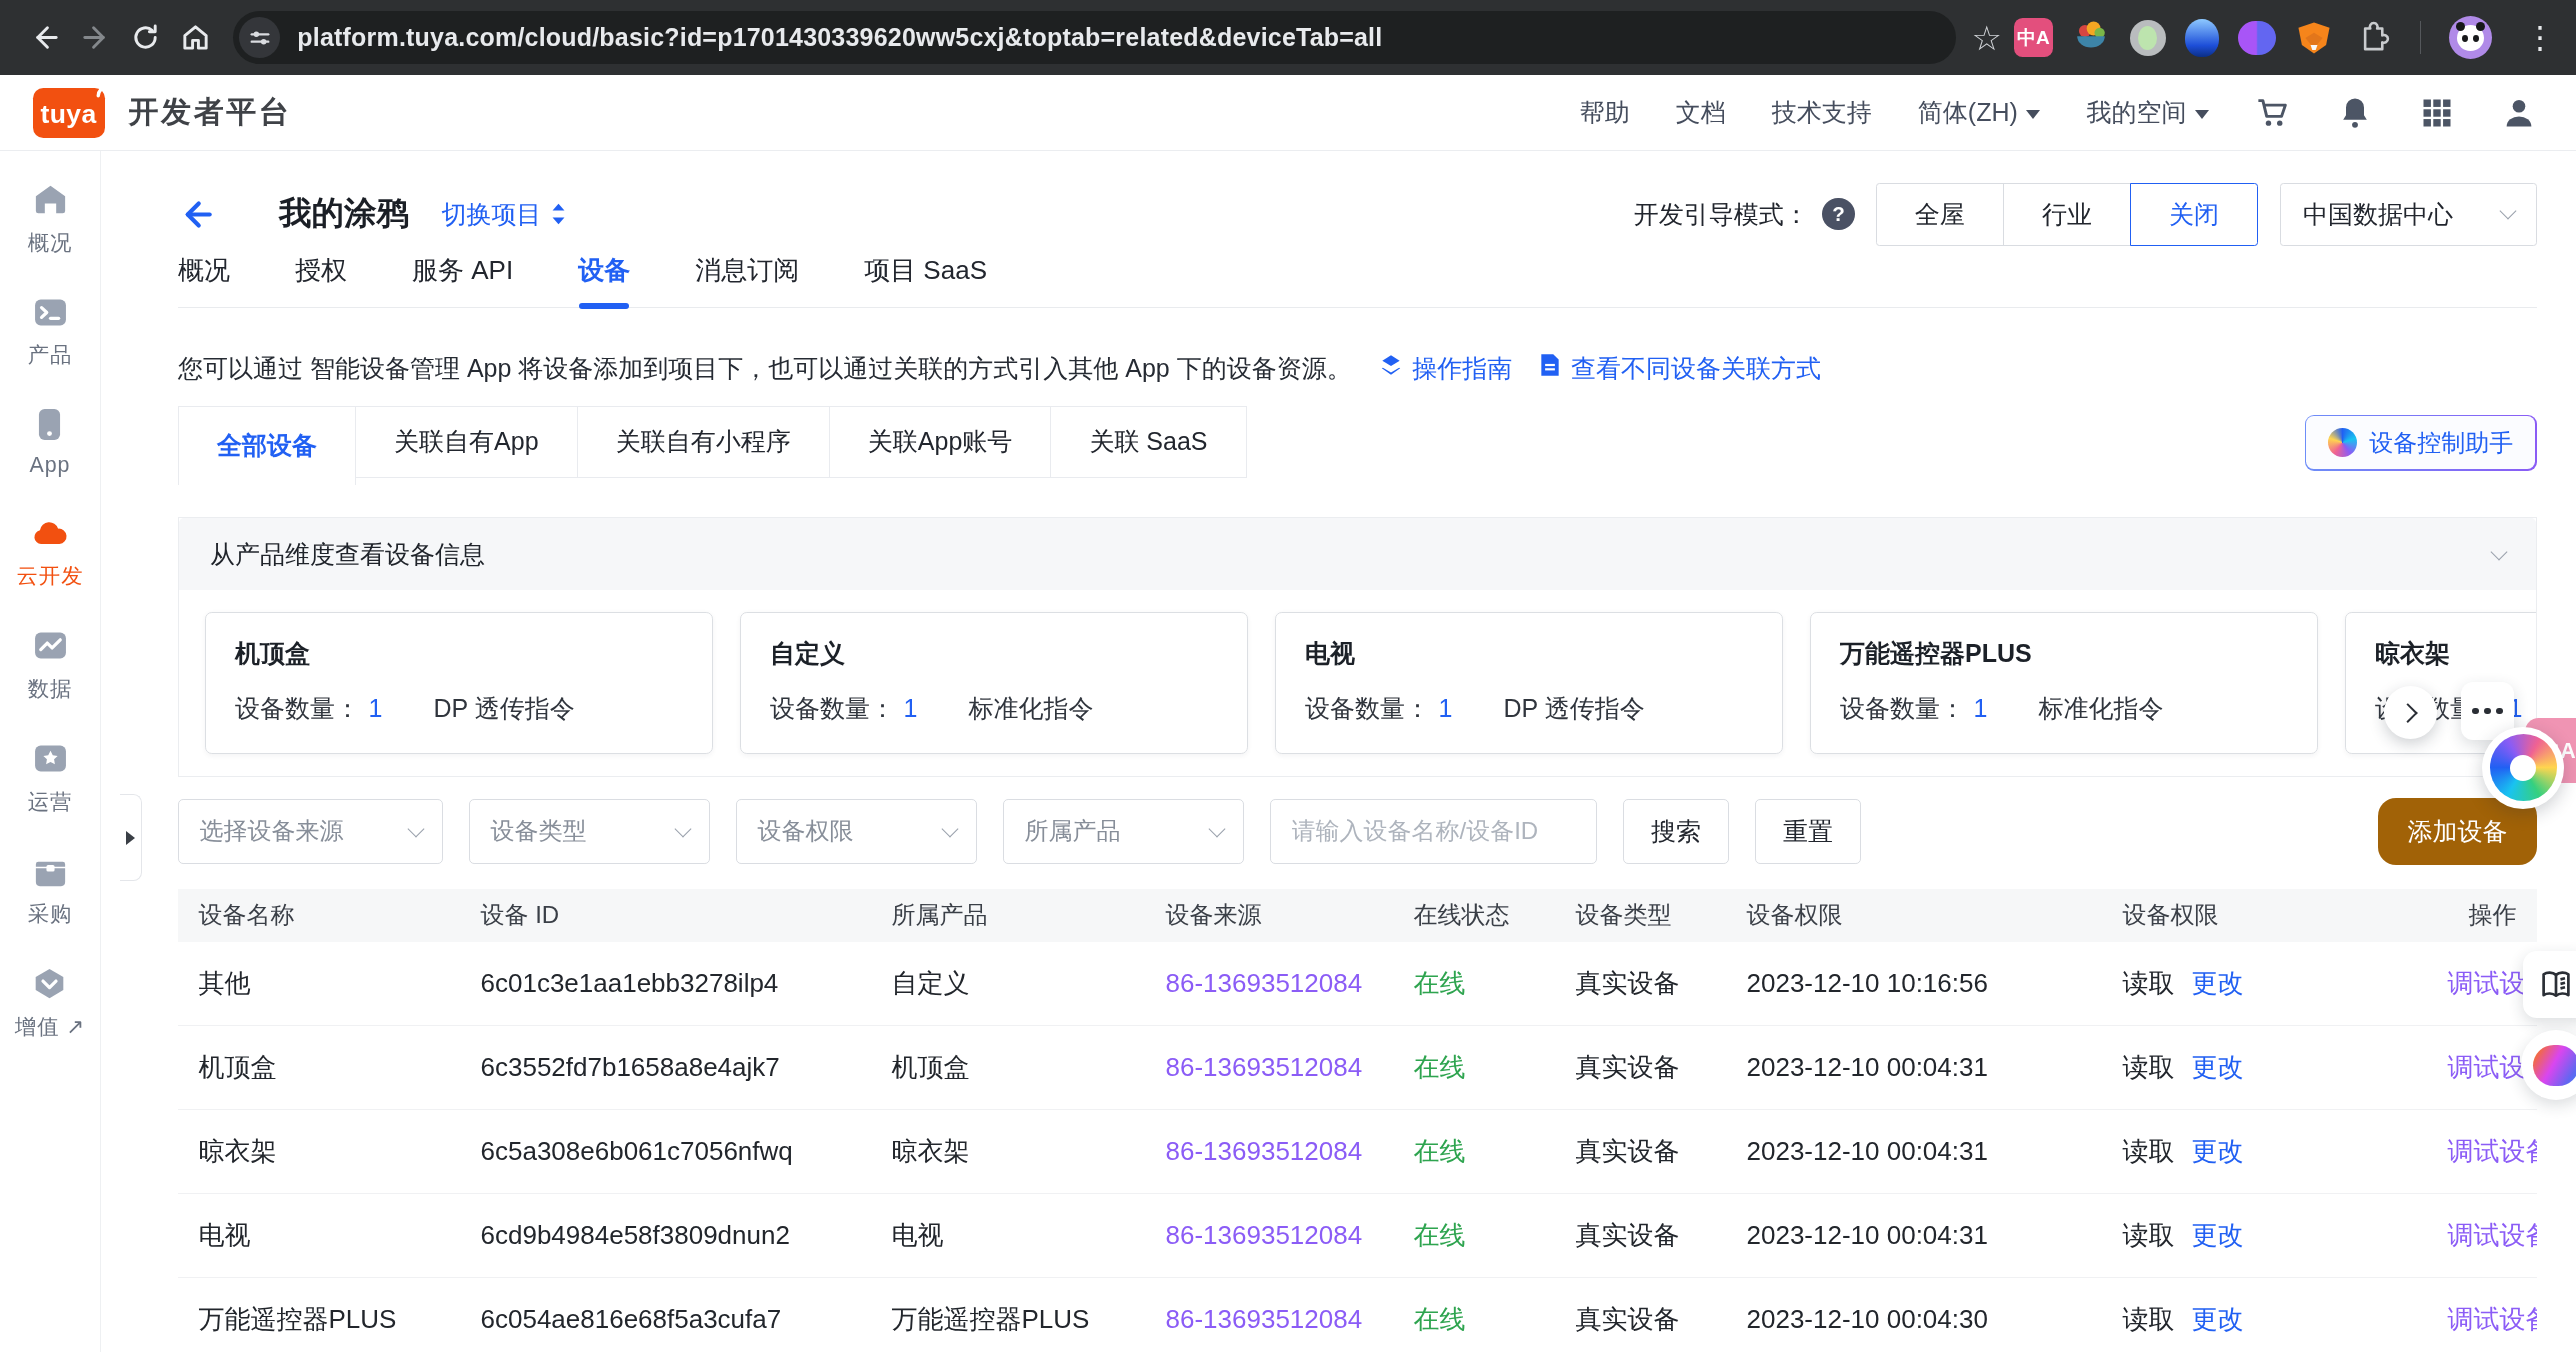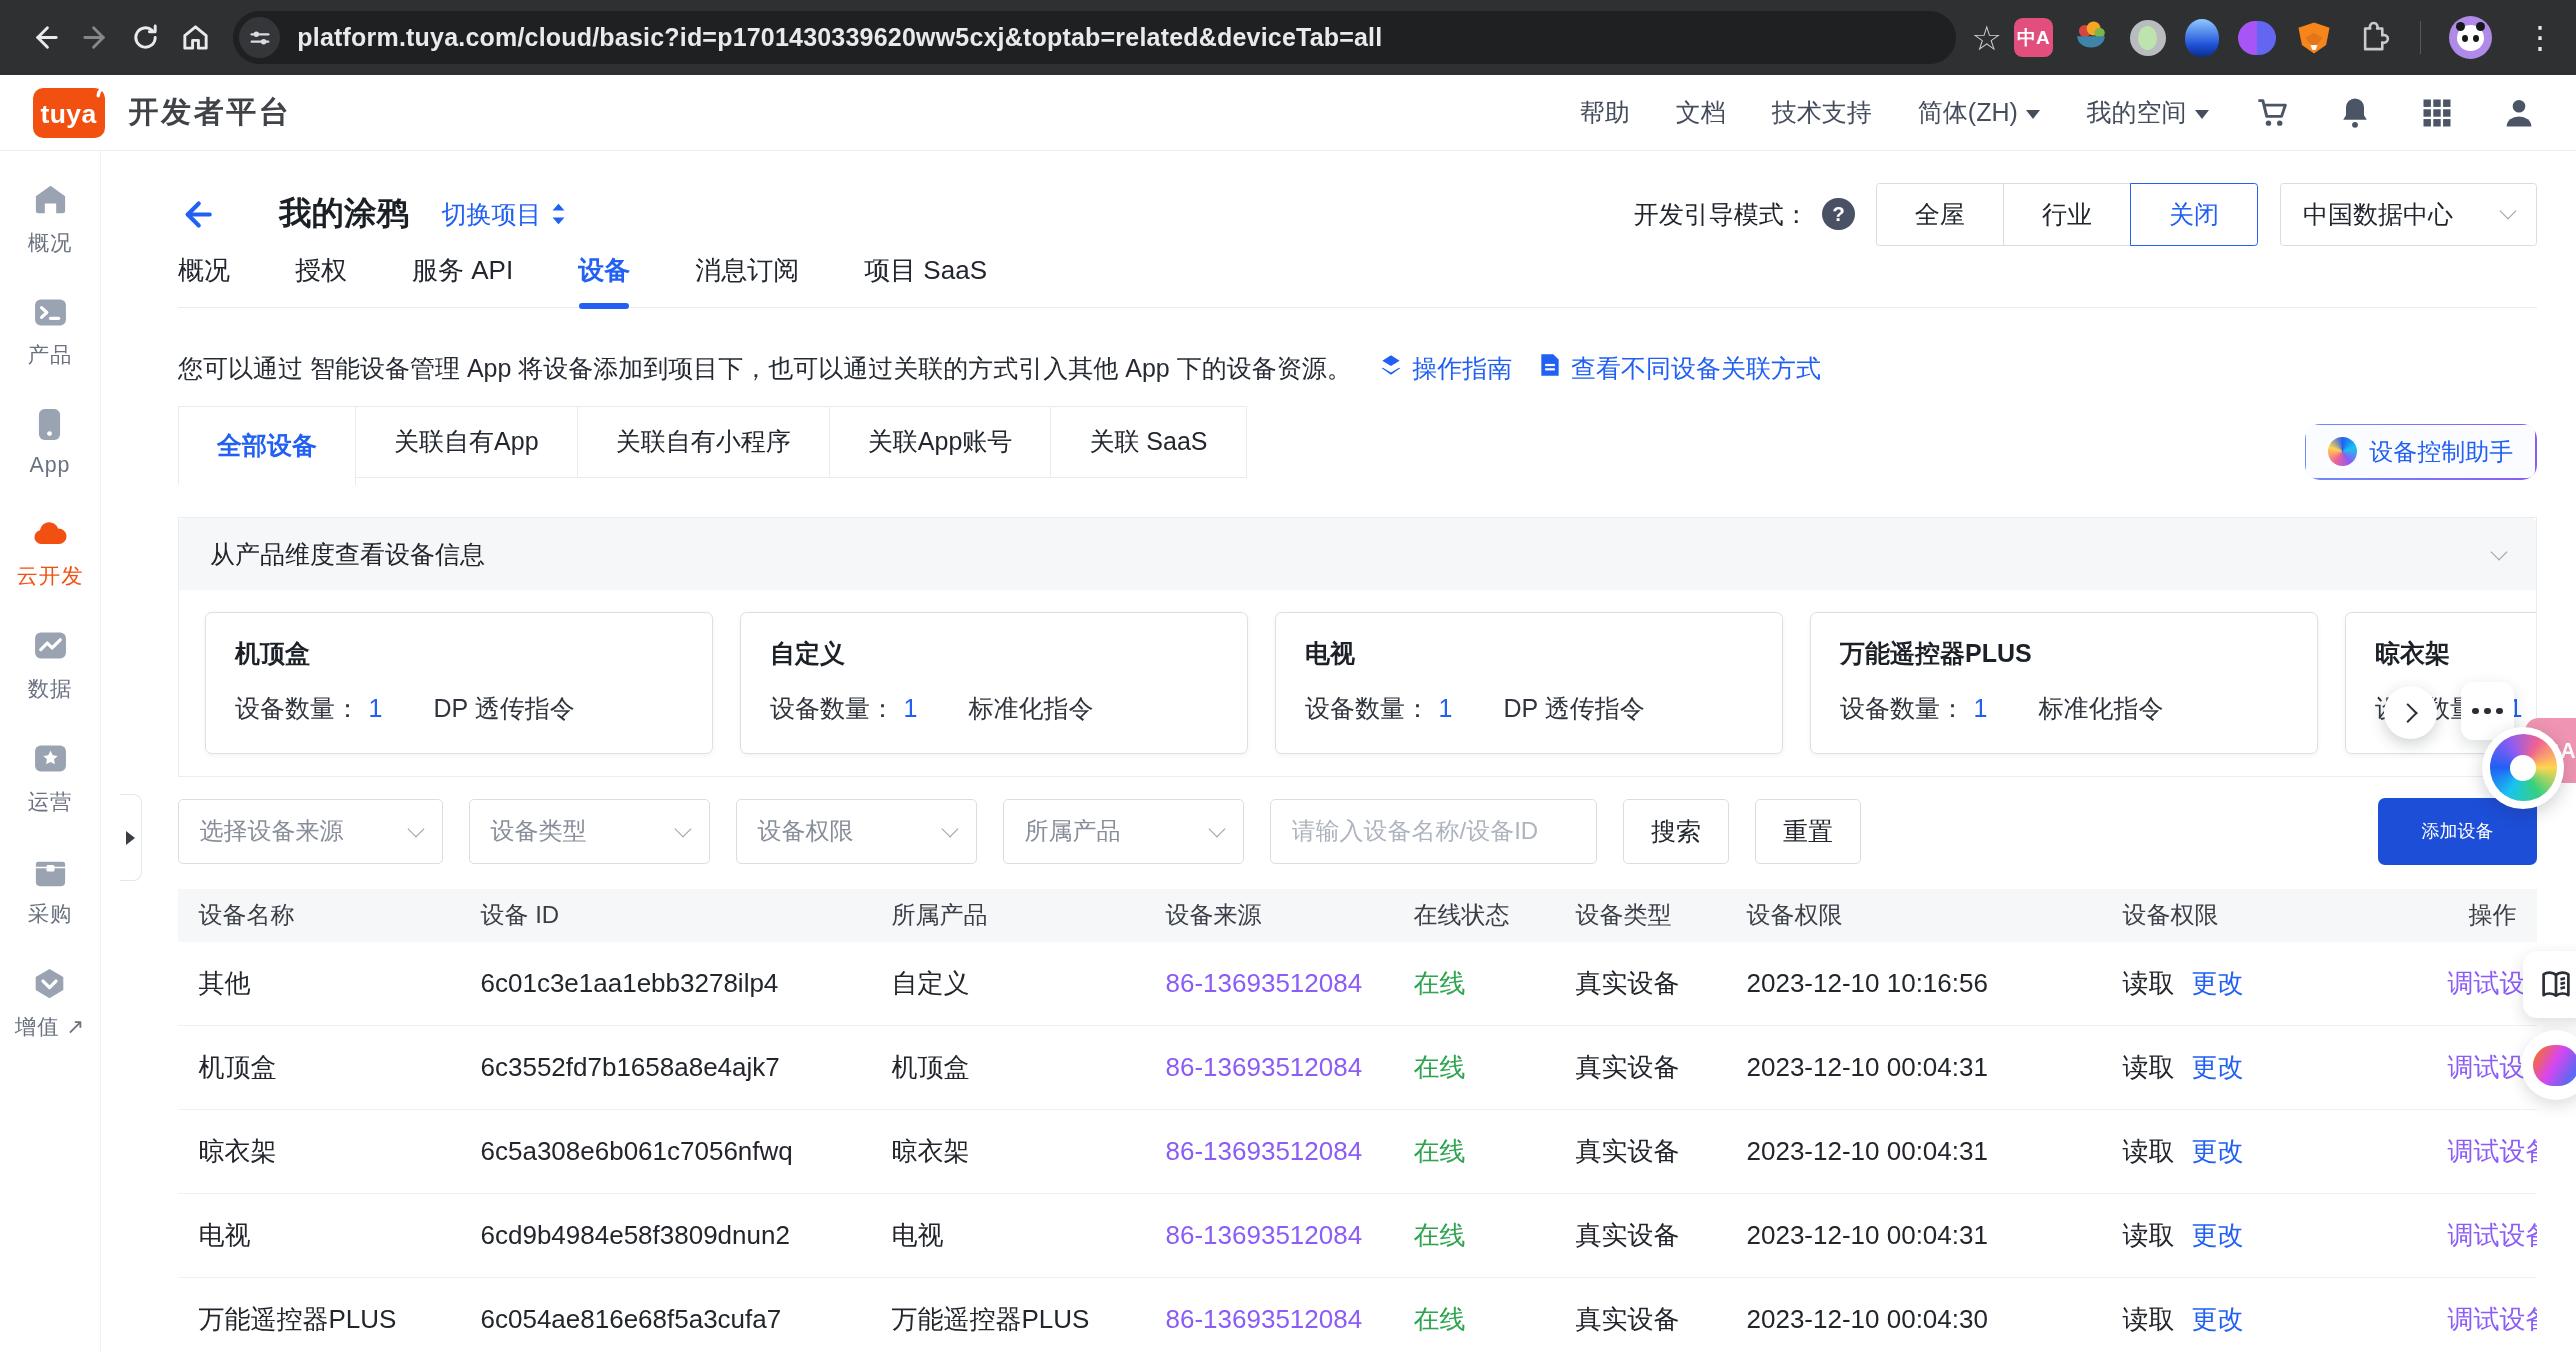--- a/index.html
+++ b/index.html
@@ -70,21 +70,21 @@
   .ptab.active::after { content:""; position:absolute; bottom:-1.7px; left:50%; transform:translateX(-50%); width:50px; height:6px; border-radius:3.4px; background:#2160f3; }
 
   
   .desc-row { margin-top:44px; display:flex; align-items:center; font-size:25px; color:#262b33; }
   .doc-link { color:#2160f3; display:flex; align-items:flex-start; gap:8.6px; margin-left:26px; cursor:pointer; }
 
   
   .device-tabs-row { margin-top:20.5px; display:flex; align-items:flex-start; position:relative; height:79px; }
   .dtab { height:72px; padding:0 38px; border:0.9px solid #e9ebef; background:#fff; display:flex; align-items:center; font-size:25px; color:#22262e; margin-left:-0.9px; cursor:pointer; white-space:nowrap; }
   .dtab.active { height:79px; color:#2160f3; font-weight:600; border-bottom:none; margin-left:0; }
-  .assistant-btn { position:absolute; right:0; top:18px; border-radius:15px; padding:1.7px; background:linear-gradient(90deg,#6d8df8,#8a5cf5); cursor:pointer; }
+  .assistant-btn { position:absolute; right:0; top:9px; border-radius:9px; padding:1.7px; background:linear-gradient(90deg,#6d8df8,#8a5cf5); cursor:pointer; }
   .assistant-inner { background:#fbfcff; border-radius:7.7px; height:53px; display:flex; align-items:center; gap:12px; padding:0 22px; color:#2160f3; font-size:24px; }
   .globe-ic { width:29px; height:29px; border-radius:50%; background:conic-gradient(#2160f3,#19c3f0,#8a5cf5,#f06292,#ffd54f,#2160f3); }
 
   
   .panel { margin-top:32.5px; border:0.9px solid #ebedf0; border-radius:0; position:relative; }
   .panel-head { height:72px; background:#f6f7f9; display:flex; align-items:center; justify-content:space-between; padding:0 31px; font-size:25px; color:#20242b; border-radius:5.1px 5.1px 0 0; }
   .panel-body { padding:22px 0 22px 26px; display:flex; gap:27px; overflow:hidden; }
   .pcard { width:508px; min-width:508px; height:142px; border:0.9px solid #dcdfe3; border-radius:6.8px; box-shadow:0 1.7px 5.1px rgba(31,41,55,.05); padding:24px 29px; cursor:pointer; }
   .pcard-name { font-size:25px; font-weight:700; color:#1c2128; }
   .pcard-meta { margin-top:22px; font-size:25px; color:#30353d; display:flex; align-items:center; }
@@ -95,21 +95,21 @@
   .more-btn { position:absolute; right:22px; top:164px; width:53px; height:58px; background:#fff; border-radius:12px; box-shadow:0 5.1px 15.4px rgba(31,41,55,.16); display:flex; align-items:center; justify-content:center; gap:5.1px; cursor:pointer; z-index:3; }
   .dot { width:6.8px; height:6.8px; border-radius:50%; background:#2a2e35; }
 
   
   .filter-row { margin-top:20.5px; display:flex; align-items:center; gap:26px; }
   .f-select { width:265px; height:65px; border:0.9px solid #dadde2; border-radius:5.1px; background:#fff; display:flex; align-items:center; justify-content:space-between; padding:0 20.5px; font-size:24px; color:#878e99; cursor:pointer; }
   .f-select.narrow { width:241px; }
   .f-input { width:327px; height:65px; border:0.9px solid #dadde2; border-radius:5.1px; padding:0 20.5px; font-size:24px; color:#22262e; outline:none; font-family:inherit; }
   .f-input::placeholder { color:#aeb4bd; }
   .f-btn { min-width:106px; height:65px; border:0.9px solid #dadde2; border-radius:5.1px; background:#fff; font-size:25px; color:#22262e; cursor:pointer; font-family:inherit; }
-  .add-btn { margin-left:auto; width:159px; height:67px; background:#1d4ed8; color:#fff; font-size:18px; border:none; border-radius:7px; cursor:pointer; font-family:inherit; }
+  .add-btn { margin-left:auto; width:159px; height:67px; background:#a16207; color:#fff; font-size:25px; border:none; border-radius:18px; cursor:pointer; font-family:inherit; }
   .drawer-handle { position:absolute; left:19px; top:643px; width:22px; height:87px; background:#fff; border:0.9px solid #e4e6ea; border-left:none; border-radius:0 8.6px 8.6px 0; display:flex; align-items:center; justify-content:center; cursor:pointer; }
   .handle-arrow { width:0; height:0; border-top:7.7px solid transparent; border-bottom:7.7px solid transparent; border-left:9.4px solid #3a3f46; }
 
   
   .dev-table { margin-top:24px; }
   .thead, .trow { display:grid; grid-template-columns:282px 411px 274px 248px 162px 171px 376px 325px 1fr; align-items:center; }
   .thead { height:53px; background:#f6f7f8; font-size:24px; color:#3a3f47; }
   .thead > div, .trow > div { padding-left:20.5px; white-space:nowrap; overflow:hidden; }
   .trow { height:84px; border-bottom:1.7px solid #f0f1f3; font-size:26px; color:#22262c; }
   .cell-action { text-align:right; padding-right:20.5px !important; }

